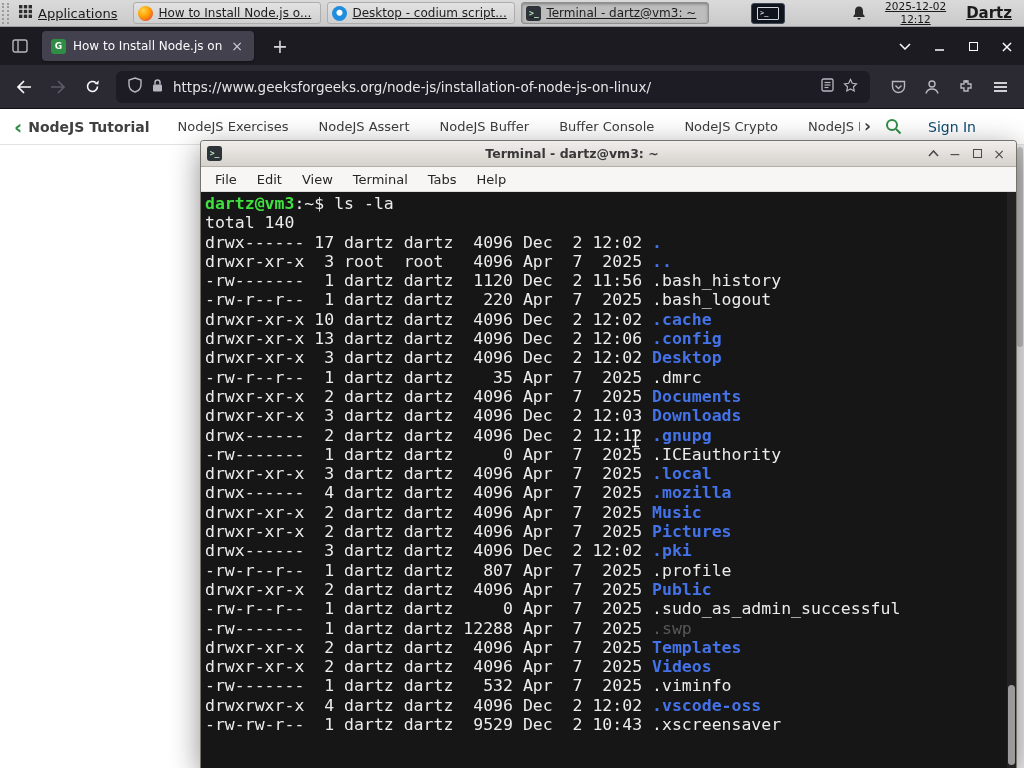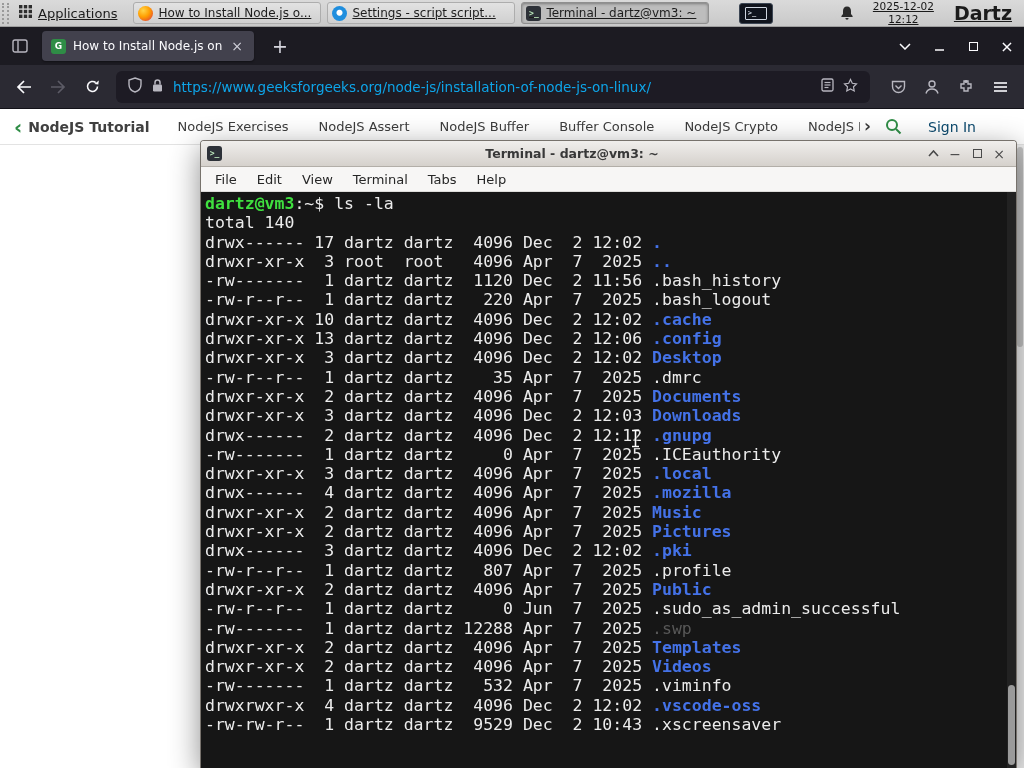--- a/index.html
+++ b/index.html
@@ -25,21 +25,21 @@
     background:radial-gradient(circle at 50% 45%, #ffffff 0 2.5px, #1f8ede 3.5px); }
   .term-ico { width:15px; height:15px; background:#2d3138; border-radius:3px; color:#bce8bc;
     font:bold 8px "DejaVu Sans Mono",monospace; display:flex; align-items:center; justify-content:center; flex:0 0 auto; }
   .panel-right { margin-left:auto; display:flex; align-items:center; }
   .tray-ico { width:34px; height:21px; background:#10141d; border:1px solid #3c4654; border-radius:3px;
     margin-right:66px; display:flex; align-items:center; justify-content:center; }
   .tray-ico .inner { width:22px; height:13px; border:1px solid #cfd6e0; border-radius:1px;
     color:#cfd6e0; font:bold 7px "DejaVu Sans Mono",monospace; line-height:11px; padding-left:2px; }
   .bell { margin-right:18px; display:flex; align-items:center; }
   .clock { text-align:center; font-size:10.5px; line-height:1.2; color:#161616; margin-right:20px; }
-  .user { font-weight:bold; font-size:19px; margin-right:12px; }
+  .user { font-weight:bold; font-size:15px; margin-right:12px; }
 
   
   #browser { position:absolute; top:27px; left:0; right:0; bottom:0; z-index:10; background:#fff; }
   #tabbar { height:38px; background:#1c1b22; display:flex; align-items:center; }
   .fxview { margin-left:12px; display:flex; }
   .tab { height:30px; margin-left:14px; background:#42414d; border-radius:4px; display:flex; align-items:center;
     gap:7px; padding:0 9px; width:212px; color:#fbfbfe; font-size:12px; box-shadow:0 1px 2px rgba(0,0,0,.4); }
   .favicon { width:15px; height:15px; border-radius:3px; background:#2f8d46; color:#fff;
     font:bold 9px "DejaVu Sans",sans-serif; display:flex; align-items:center; justify-content:center; flex:0 0 auto; }
   .tab-title { flex:1; overflow:hidden; white-space:nowrap; }
@@ -48,21 +48,21 @@
   #tabbar .spacer { flex:1; }
   .winbtn { width:34px; display:flex; align-items:center; justify-content:center; color:#fbfbfe; height:100%; }
   .winbtn .sq { width:9px; height:9px; border:1.4px solid #fbfbfe; }
   .winbtn.close { font-size:16px; }
 
   #navbar { height:44px; background:#2b2a33; display:flex; align-items:center; padding:0 8px; gap:2px;
     border-bottom:1px solid #14131a; }
   .navbtn { width:32px; height:30px; display:flex; align-items:center; justify-content:center; border-radius:4px; }
   #urlbar { flex:1; height:32px; margin:0 10px 0 6px; background:#1d1b24; border-radius:6px;
     display:flex; align-items:center; padding:0 12px; gap:9px; color:#c9c8d0; font-size:13.5px; }
-  .url-text { flex:1; overflow:hidden; white-space:nowrap; color:#0ea5e9; }
+  .url-text { flex:1; overflow:hidden; white-space:nowrap; color:#e5e5e5; }
 
   
   #siteheader { height:36px; background:#fff; border-bottom:1px solid #e3e3e3;
     box-shadow:0 1px 3px rgba(0,0,0,.07); display:flex; align-items:center; padding:0 14px; }
   .chev-left { color:#2f8d46; font-size:20px; font-weight:bold; margin-right:6px; line-height:1; }
   .site-back { font-weight:bold; font-size:14px; color:#404040; white-space:nowrap; }
   .site-nav { display:flex; gap:30px; margin-left:28px; overflow:hidden; flex:1; }
   .nav-item { font-size:13px; color:#3d3d3d; white-space:nowrap; }
   .chev-right { color:#3a3a3a; font-size:17px; font-weight:bold; margin:0 14px 0 4px; line-height:1; }
   .search-ico { margin-right:26px; display:flex; }
@@ -120,21 +120,21 @@
           </svg>
       </span>
       <span>Applications</span>
     </div>
     <div class="task-btn">
       <span class="ff-ball"></span>
       <span class="task-label">How to Install Node.js o...</span>
     </div>
     <div class="task-btn">
       <span class="settings-ball"></span>
-      <span class="task-label">Settings - script script...</span>
+      <span class="task-label">Desktop - codium script...</span>
     </div>
     <div class="task-btn active">
       <span class="term-ico">&gt;_</span>
       <span class="task-label">Terminal - dartz@vm3: ~</span>
     </div>
     <div class="panel-right">
       <div class="tray-ico">
           <span class="inner">&gt;_</span>
         </div>
       <div class="bell">
@@ -321,21 +321,21 @@
           <div class="tline"><span>drwxr-xr-x  3 dartz dartz  4096 Dec  2 12:03 </span><span class="t-dir">Downloads</span></div>
           <div class="tline"><span>drwx------  2 dartz dartz  4096 Dec  2 12:12 </span><span class="t-dir">.gnupg</span></div>
           <div class="tline"><span>-rw-------  1 dartz dartz     0 Apr  7  2025 </span><span class="t-plain">.ICEauthority</span></div>
           <div class="tline"><span>drwxr-xr-x  3 dartz dartz  4096 Apr  7  2025 </span><span class="t-dir">.local</span></div>
           <div class="tline"><span>drwx------  4 dartz dartz  4096 Apr  7  2025 </span><span class="t-dir">.mozilla</span></div>
           <div class="tline"><span>drwxr-xr-x  2 dartz dartz  4096 Apr  7  2025 </span><span class="t-dir">Music</span></div>
           <div class="tline"><span>drwxr-xr-x  2 dartz dartz  4096 Apr  7  2025 </span><span class="t-dir">Pictures</span></div>
           <div class="tline"><span>drwx------  3 dartz dartz  4096 Dec  2 12:02 </span><span class="t-dir">.pki</span></div>
           <div class="tline"><span>-rw-r--r--  1 dartz dartz   807 Apr  7  2025 </span><span class="t-plain">.profile</span></div>
           <div class="tline"><span>drwxr-xr-x  2 dartz dartz  4096 Apr  7  2025 </span><span class="t-dir">Public</span></div>
-          <div class="tline"><span>-rw-r--r--  1 dartz dartz     0 Jun  7  2025 </span><span class="t-plain">.sudo_as_admin_successful</span></div>
+          <div class="tline"><span>-rw-r--r--  1 dartz dartz     0 Apr  7  2025 </span><span class="t-plain">.sudo_as_admin_successful</span></div>
           <div class="tline"><span>-rw-------  1 dartz dartz 12288 Apr  7  2025 </span><span class="t-dim">.swp</span></div>
           <div class="tline"><span>drwxr-xr-x  2 dartz dartz  4096 Apr  7  2025 </span><span class="t-dir">Templates</span></div>
           <div class="tline"><span>drwxr-xr-x  2 dartz dartz  4096 Apr  7  2025 </span><span class="t-dir">Videos</span></div>
           <div class="tline"><span>-rw-------  1 dartz dartz   532 Apr  7  2025 </span><span class="t-plain">.viminfo</span></div>
           <div class="tline"><span>drwxrwxr-x  4 dartz dartz  4096 Dec  2 12:02 </span><span class="t-dir">.vscode-oss</span></div>
           <div class="tline"><span>-rw-rw-r--  1 dartz dartz  9529 Dec  2 10:43 </span><span class="t-plain">.xscreensaver</span></div>
         </div>
       <div class="t-scrollbar">
           <div class="t-thumb"></div>
         </div>

